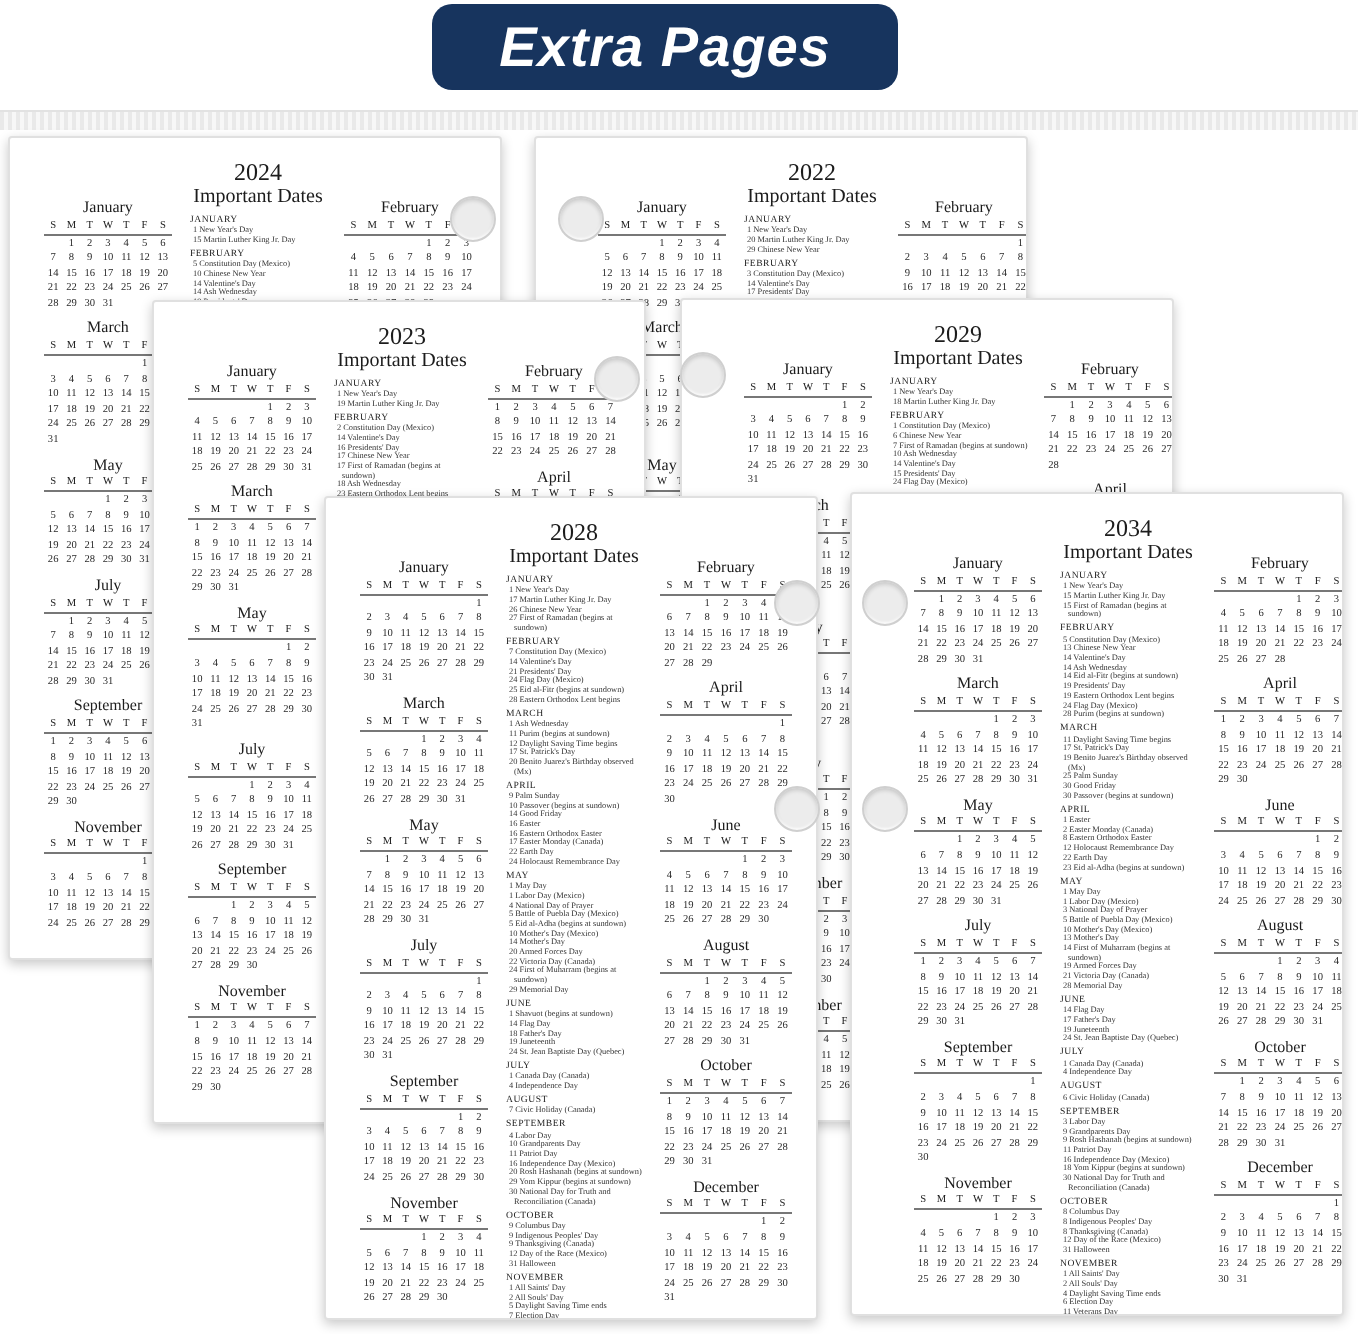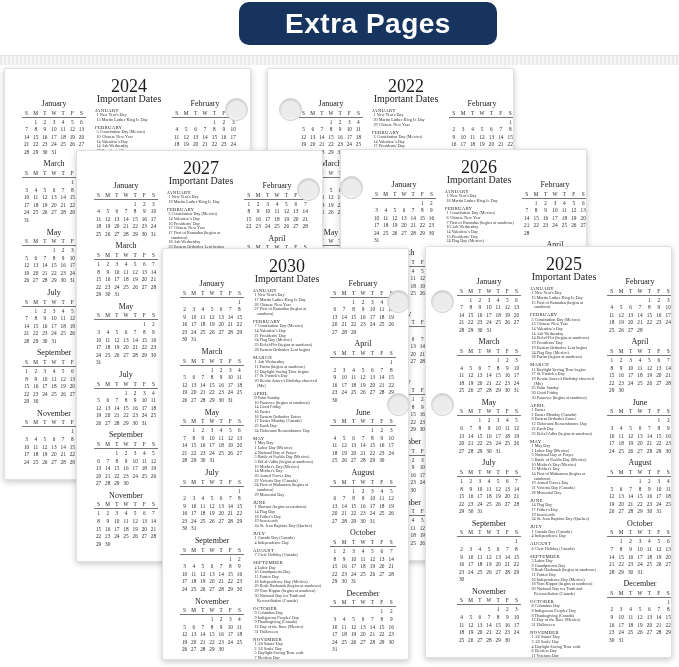--- a/index.html
+++ b/index.html
@@ -1,34 +1,34 @@
 <!DOCTYPE html>
 <html><head>
 <meta charset="utf-8">
 <style>
   html,body{margin:0;padding:0;background:#ffffff;}
   .stage{position:relative;width:679px;height:667px;background:#ffffff;overflow:hidden;
          font-family:"Liberation Serif","DejaVu Serif",serif;color:#222;}
-  .banner{position:absolute;left:239px;top:2px;width:258px;height:43px;border-radius:10px;
+  .banner{position:absolute;left:216px;top:2px;width:233px;height:43px;border-radius:10px;
           display:flex;align-items:center;justify-content:center;
           font-family:"Liberation Sans","DejaVu Sans",sans-serif;font-weight:bold;
-          font-size:28px;letter-spacing:.5px;z-index:50;}
+          font-size:28px;letter-spacing:.5px;z-index:50;font-style:italic;}
   .stack-edge{position:absolute;left:0;top:55px;width:679px;height:9px;z-index:0;
           background:repeating-linear-gradient(90deg,#e9e9e9 0 2px,#f7f7f7 2px 4px);
           border-top:1px solid #e2e2e2;}
   .page{position:absolute;width:247px;height:412px;background:#fff;box-sizing:border-box;
         border:1px solid #e0e0e0;border-radius:2px;overflow:hidden;
         box-shadow:0 2px 6px rgba(0,0,0,.22);}
   .inner{padding-top:10px;display:flex;}
   .sideL .inner{padding-left:17px;}
   .sideR .inner{padding-left:31px;}
   .mcol{flex:0 0 64px;padding-top:20px;margin-right:7px;}
   .mcol.right{flex:0 0 66px;margin-right:0;}
   .ccol{flex:0 0 72px;margin-right:7px;text-align:center;}
-  .yr{font-size:18px;line-height:14px;color:#1c1c1c;}
+  .yr{font-size:12px;line-height:14px;color:#1c1c1c;}
   .hd{font-size:10px;line-height:12px;margin-bottom:3px;color:#1c1c1c;font-family:Liberation Serif, serif;}
   .dlist{text-align:left;padding-left:2px;}
   .dm{font-size:4.8px;line-height:5.2px;margin-top:2.4px;letter-spacing:.25px;color:#1c1c1c;}
   .de{font-size:4.2px;line-height:4.7px;padding-left:4px;text-indent:-2.5px;color:#333;}
   .mb{margin-bottom:3px;}
   .mt{text-align:center;font-size:8px;line-height:9.5px;margin-bottom:1px;color:#1c1c1c;}
   .dow{display:flex;border-bottom:.7px solid #777;padding-bottom:.5px;margin-bottom:1px;}
   .dow span{flex:1;font-size:5.3px;line-height:6.5px;text-align:center;color:#1c1c1c;}
   .wk{display:flex;}
   .dc{flex:1;font-size:5.3px;line-height:7.6px;text-align:center;color:#2b2b2b;}
@@ -1861,21 +1861,21 @@
                 <div class="dc">30</div>
                 <div class="dc"></div>
                 <div class="dc"></div>
                 <div class="dc"></div>
                 <div class="dc"></div>
                 <div class="dc"></div>
               </div>
             </div>
           </div>
           <div class="ccol">
-            <div class="yr">2027</div>
+            <div class="yr">2023</div>
             <div class="hd">Important Dates</div>
             <div class="dlist">
               <div class="dm">JANUARY</div>
               <div class="de">1 New Year's Day</div>
               <div class="de">19 Martin Luther King Jr. Day</div>
               <div class="dm">FEBRUARY</div>
               <div class="de">2 Constitution Day (Mexico)</div>
               <div class="de">14 Valentine's Day</div>
               <div class="de">16 Presidents' Day</div>
               <div class="de">17 Chinese New Year</div>
@@ -2592,21 +2592,21 @@
                 <div class="dc">29</div>
                 <div class="dc">30</div>
                 <div class="dc"></div>
                 <div class="dc"></div>
                 <div class="dc"></div>
                 <div class="dc"></div>
               </div>
             </div>
           </div>
           <div class="ccol">
-            <div class="yr">2026</div>
+            <div class="yr">2029</div>
             <div class="hd">Important Dates</div>
             <div class="dlist">
               <div class="dm">JANUARY</div>
               <div class="de">1 New Year's Day</div>
               <div class="de">18 Martin Luther King Jr. Day</div>
               <div class="dm">FEBRUARY</div>
               <div class="de">1 Constitution Day (Mexico)</div>
               <div class="de">6 Chinese New Year</div>
               <div class="de">7 First of Ramadan (begins at sundown)</div>
               <div class="de">10 Ash Wednesday</div>
@@ -3333,21 +3333,21 @@
                 <div class="dc">27</div>
                 <div class="dc">28</div>
                 <div class="dc">29</div>
                 <div class="dc">30</div>
                 <div class="dc"></div>
                 <div class="dc"></div>
               </div>
             </div>
           </div>
           <div class="ccol">
-            <div class="yr">2030</div>
+            <div class="yr">2028</div>
             <div class="hd">Important Dates</div>
             <div class="dlist">
               <div class="dm">JANUARY</div>
               <div class="de">1 New Year's Day</div>
               <div class="de">17 Martin Luther King Jr. Day</div>
               <div class="de">26 Chinese New Year</div>
               <div class="de">27 First of Ramadan (begins at sundown)</div>
               <div class="dm">FEBRUARY</div>
               <div class="de">7 Constitution Day (Mexico)</div>
               <div class="de">14 Valentine's Day</div>
@@ -4127,21 +4127,21 @@
                 <div class="dc">26</div>
                 <div class="dc">27</div>
                 <div class="dc">28</div>
                 <div class="dc">29</div>
                 <div class="dc">30</div>
                 <div class="dc"></div>
               </div>
             </div>
           </div>
           <div class="ccol">
-            <div class="yr">2025</div>
+            <div class="yr">2034</div>
             <div class="hd">Important Dates</div>
             <div class="dlist">
               <div class="dm">JANUARY</div>
               <div class="de">1 New Year's Day</div>
               <div class="de">15 Martin Luther King Jr. Day</div>
               <div class="de">15 First of Ramadan (begins at sundown)</div>
               <div class="dm">FEBRUARY</div>
               <div class="de">5 Constitution Day (Mexico)</div>
               <div class="de">13 Chinese New Year</div>
               <div class="de">14 Valentine's Day</div>

